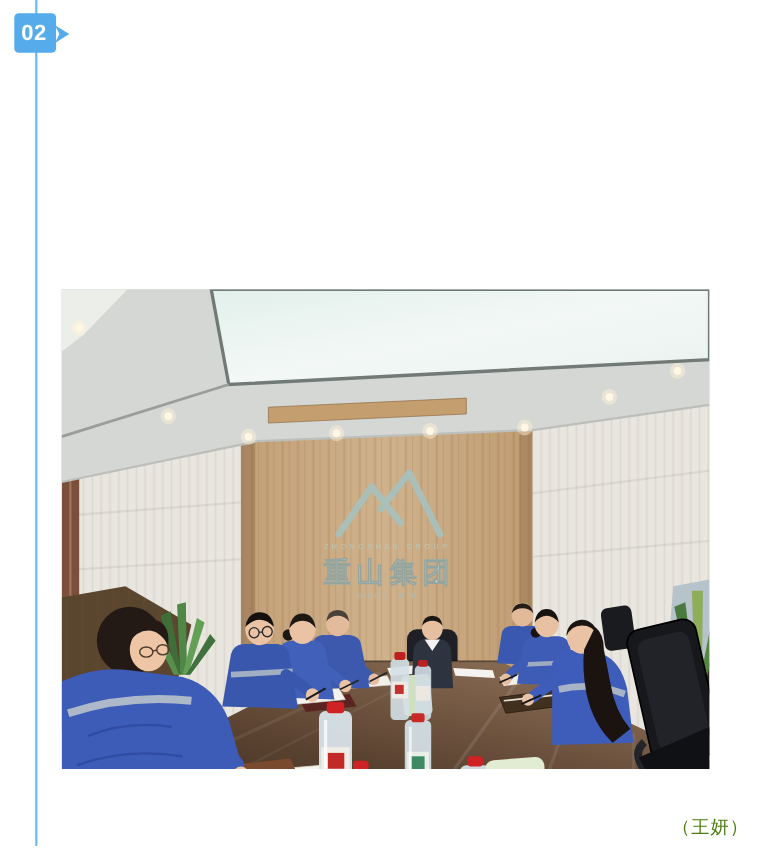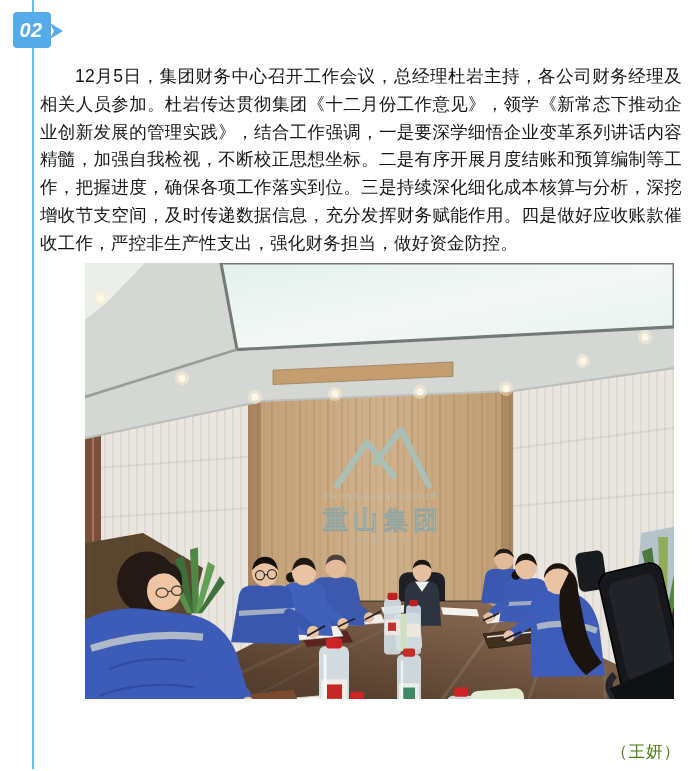--- a/index.html
+++ b/index.html
@@ -10,37 +10,37 @@
   .accent-line{
     position:absolute;left:32px;top:0;width:2px;height:769px;
     background:var(--accent-line,#66bbf0);
   }
   .badge{
     position:absolute;left:13px;top:12px;width:38px;height:36px;
     background:var(--accent-badge,#56acea);border-radius:4px;
     display:flex;align-items:center;justify-content:center;z-index:2;
   }
   .badge-num{
-    color:#ffffff;font-size:20px;font-weight:bold;font-style:italic;
+    color:#ffffff;font-size:20px;font-weight:bold;
     letter-spacing:0.5px;transform:translateX(-1px);
   }
   .badge-chevron{position:absolute;left:50px;top:21px;z-index:2;}
   .page-title{
     position:absolute;left:74px;top:18px;
     color:var(--accent-title,#1767d3);font-size:19px;font-weight:bold;letter-spacing:1px;
     white-space:nowrap;
   }
   .article-paragraph{
     position:absolute;left:40px;top:63px;width:642px;
     color:var(--text-main,#161616);font-size:17.5px;line-height:27.8px;
     text-align:justify;text-indent:2em;letter-spacing:0.2px;
   }
   .photo{
     position:absolute;left:56px;top:263px;width:589px;height:436px;
-    overflow:hidden;background:#d6d8d5;margin-left:29px;
+    overflow:hidden;background:#d6d8d5;
   }
   .photo svg{display:block;}
   .byline{
     position:absolute;right:11px;top:741px;
     color:#4d7c0f;font-size:16.5px;letter-spacing:1px;
   }
   .logo-cn{font-size:25px;font-weight:bold;letter-spacing:5px;}
   .logo-en{font-size:6.5px;letter-spacing:3.2px;}
   .logo-since{font-size:6.5px;letter-spacing:2px;}
 </style>
@@ -52,21 +52,20 @@
   <div class="accent-line"></div>
 
   <div class="badge">
     <span class="badge-num">02</span>
   </div>
   <svg class="badge-chevron" width="16" height="20" viewBox="0 0 16 20">
     <polygon points="0,2 13,10 0,18 4,10" fill="#56acea"></polygon>
   </svg>
 
 
-  <div class="article-paragraph">12月5日，集团财务中心召开工作会议，总经理杜岩主持，各公司财务经理及相关人员参加。杜岩传达贯彻集团《十二月份工作意见》，领学《新常态下推动企业创新发展的管理实践》，结合工作强调，一是要深学细悟企业变革系列讲话内容精髓，加强自我检视，不断校正思想坐标。二是有序开展月度结账和预算编制等工作，把握进度，确保各项工作落实到位。三是持续深化细化成本核算与分析，深挖增收节支空间，及时传递数据信息，充分发挥财务赋能作用。四是做好应收账款催收工作，严控非生产性支出，强化财务担当，做好资金防控。</div>
 
   <div class="photo">
     <svg width="589" height="474" viewBox="0 0 589 460" preserveAspectRatio="none">
       <defs>
         <linearGradient id="gLight" x1="0" y1="0" x2="1" y2="1">
           <stop offset="0" stop-color="#e2f0ec"></stop>
             <stop offset="0.5" stop-color="#f3f8f6"></stop>
             <stop offset="1" stop-color="#e8f1ee"></stop>
         </linearGradient>
         <linearGradient id="gTable" x1="0" y1="1" x2="1" y2="0">

